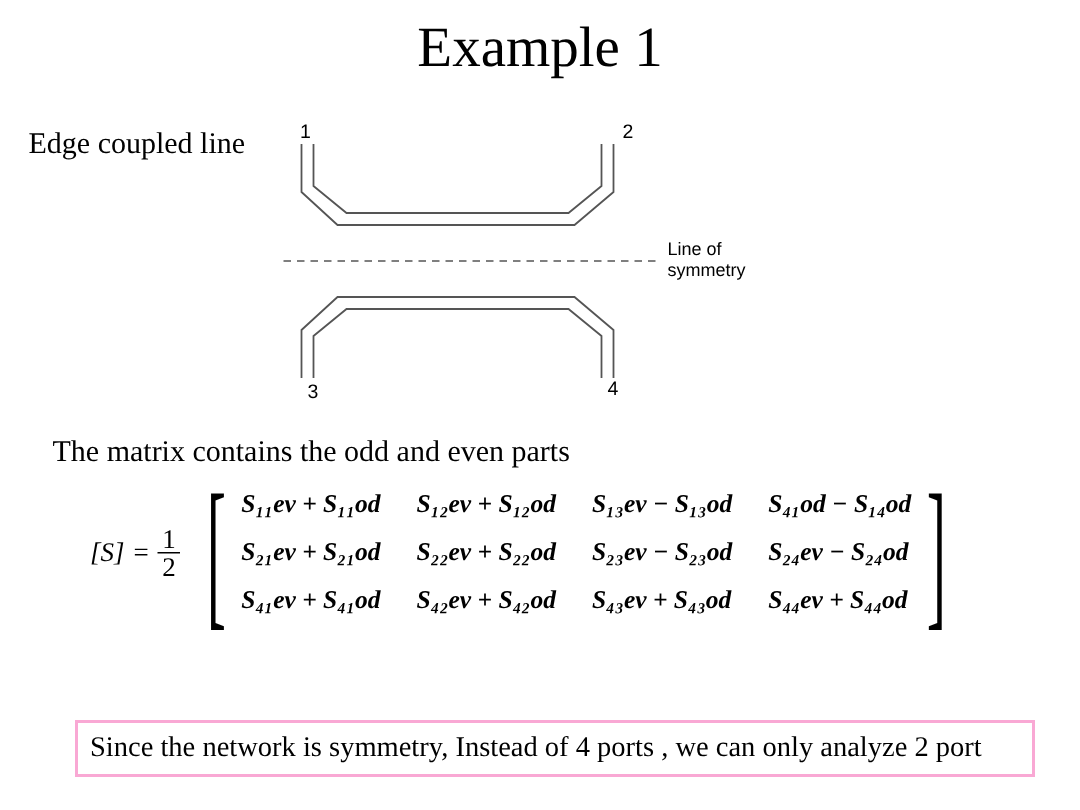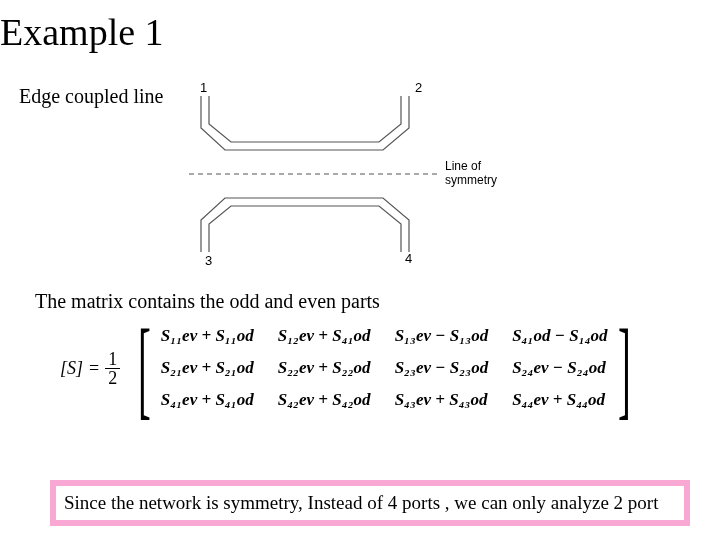--- a/index.html
+++ b/index.html
@@ -10,21 +10,21 @@
     font-family: "Times New Roman", Times, serif;
     color: #000;
     position: relative;
     overflow: hidden;
   }
   .title {
     position: absolute;
     top: 10px;
     left: 0;
     width: 100%;
-    text-align: left;
+    text-align: center;
     font-size: 38px;
     font-weight: normal;
   }
   .subtitle1 {
     position: absolute;
     top: 85px;
     left: 19px;
     font-size: 20px;
   }
   .diagram {
@@ -80,21 +80,21 @@
     padding: 6px 12px;
     font-style: italic;
     font-size: 17px;
     white-space: nowrap;
   }
   .footer-box {
     position: absolute;
     left: 50px;
     top: 480px;
     width: 640px;
-    border: 6px solid #f9a8d4;
+    border: 2px solid #f9a8d4;
     padding: 6px 8px;
     font-size: 19px;
   }
 </style>
 </head>
 <body>
 
 <h1 class="title">Example 1</h1>
 
 <div class="subtitle1">Edge coupled line</div>
@@ -128,21 +128,21 @@
   <span>=</span>
   <span class="frac-half">
     <span class="num">1</span>
     <span class="den">2</span>
   </span>
   <span class="bracket">[</span>
   <table class="mat">
     <tbody>
         <tr>
       <td>S₁₁ev + S₁₁od</td>
-      <td>S₁₂ev + S₄₁od</td>
+      <td>S₁₂ev + S₁₂od</td>
       <td>S₁₃ev − S₁₃od</td>
       <td>S₄₁od − S₁₄od</td>
     </tr>
     <tr>
       <td>S₂₁ev + S₂₁od</td>
       <td>S₂₂ev + S₂₂od</td>
       <td>S₂₃ev − S₂₃od</td>
       <td>S₂₄ev − S₂₄od</td>
     </tr>
     <tr>

